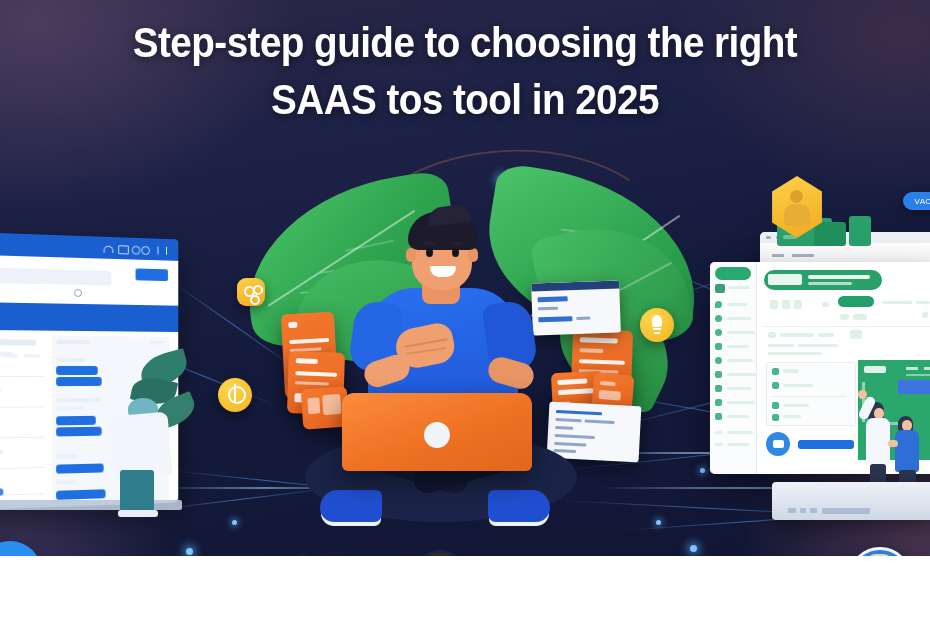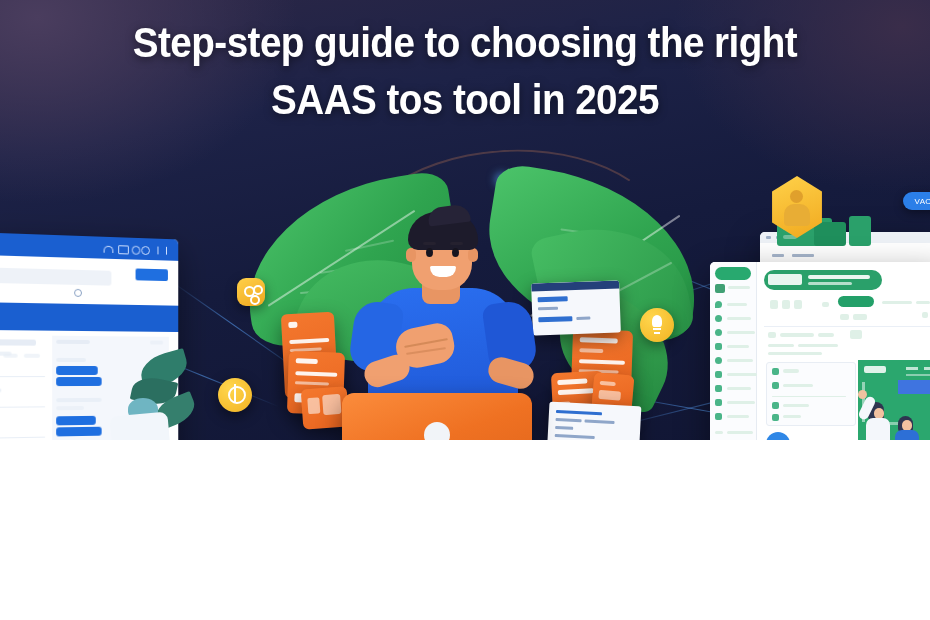--- a/index.html
+++ b/index.html
@@ -1,19 +1,19 @@
 <!DOCTYPE html>
 <html><head>
 <meta charset="utf-8">
 <style>
   html,body{margin:0;padding:0;}
   body{width:930px;height:620px;overflow:hidden;font-family:"Liberation Sans",sans-serif;}
 
   #stage{
-    position:relative;width:930px;height:440px;overflow:hidden;
+    position:relative;width:930px;height:556px;overflow:hidden;
     background:
       radial-gradient(ellipse 420px 300px at 4% 4%, #4a3d5e 0%, rgba(74,61,94,0) 62%),
       radial-gradient(ellipse 380px 280px at 97% 6%, #3a2d4a 0%, rgba(58,45,74,0) 60%),
       radial-gradient(ellipse 300px 220px at 99% 95%, #4b3550 0%, rgba(75,53,80,0) 60%),
       radial-gradient(ellipse 260px 200px at 2% 96%, #3b3156 0%, rgba(59,49,86,0) 60%),
       linear-gradient(170deg,#2c2746 0%, #1d2247 26%, #151b3d 55%, #111634 100%);
   }
 
   
   .netline{position:absolute;background:linear-gradient(90deg,rgba(70,140,230,0) 0%,rgba(90,165,255,.55) 45%,rgba(70,140,230,0) 100%);height:1px;transform-origin:0 50%;}

